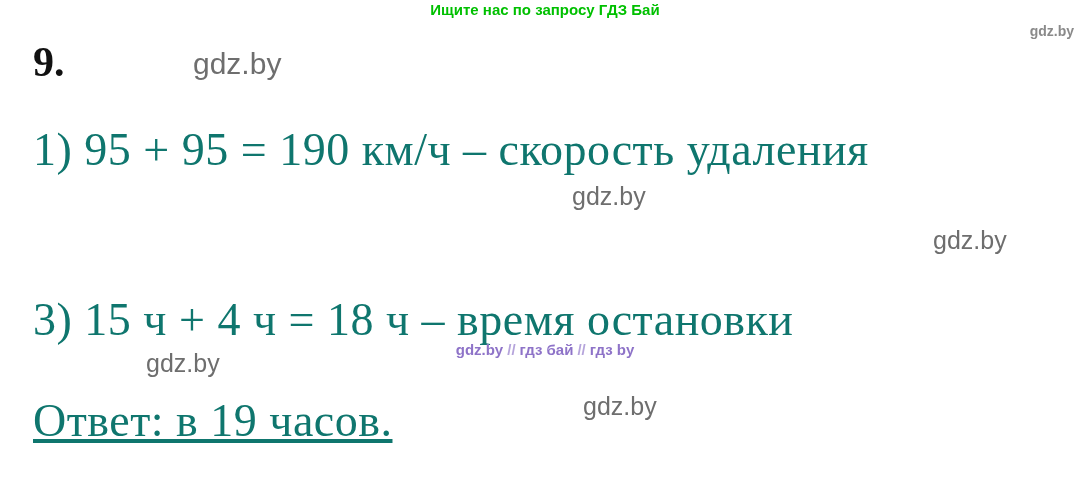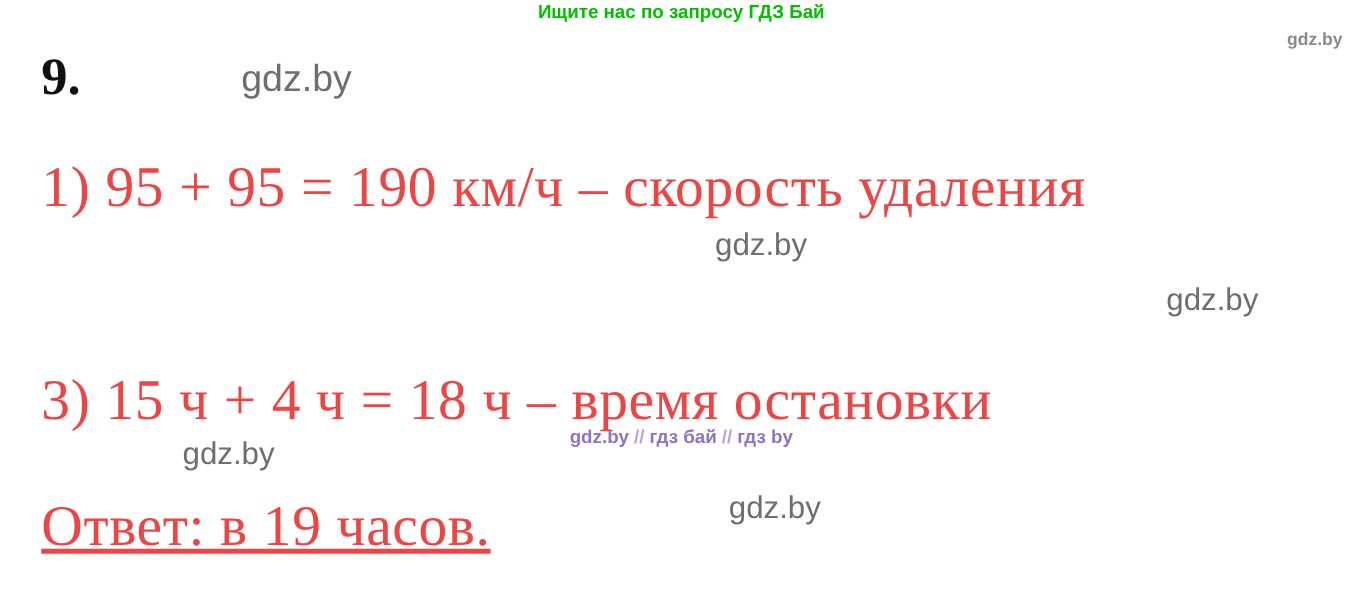--- a/index.html
+++ b/index.html
@@ -83,21 +83,21 @@
     font-size: 42px;
     font-weight: bold;
     color: #111111;
     letter-spacing: 0px;
   }
   .line {
     position: absolute;
     left: 33px;
     font-family: "Liberation Serif", serif;
     font-size: 46px;
-    color: #ef4444;
+    color: #0f766e;
     white-space: nowrap;
     letter-spacing: 0.5px;
   }
   .line-1 { top: 123px; }
   .line-2 { top: 211px; }
   .line-3 { top: 293px; }
   .line-4 { top: 394px; text-decoration: underline; }
   .footer {
     position: absolute;
     bottom: 6px;

